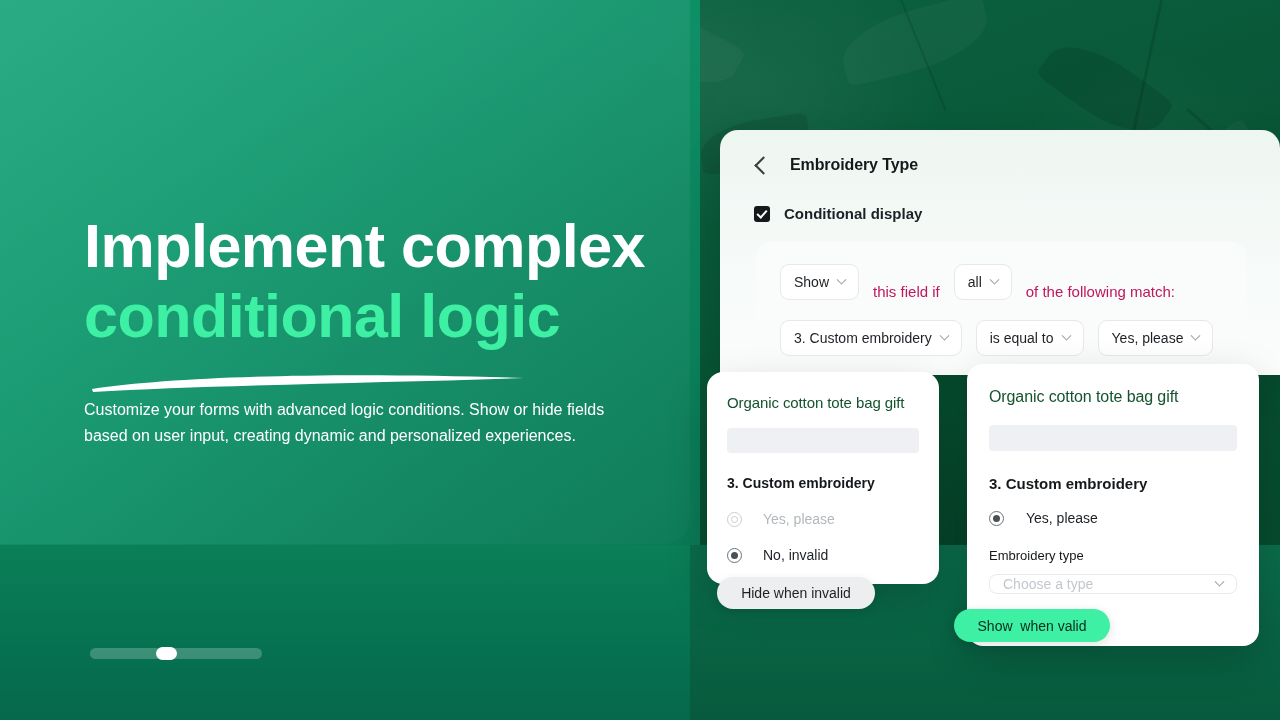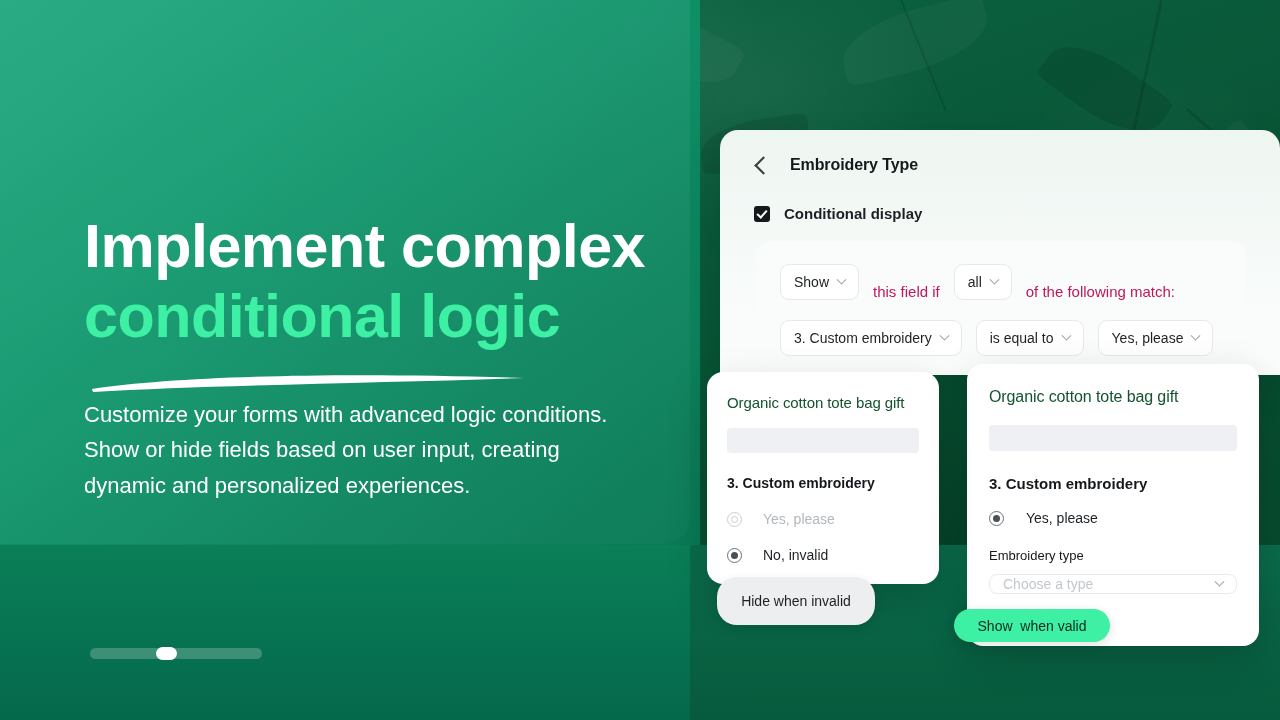--- a/index.html
+++ b/index.html
@@ -91,21 +91,21 @@
   .hero h1 .accent { color: #3df0a3; display: block; }
   .hl-wrap { position: relative; display: block; }
   .underline-svg {
     position: absolute;
     left: 4px; top: 86px;
     width: 440px; height: 26px;
     overflow: visible;
   }
   .hero p {
     margin-top: 46px;
-    font-size: 22px;
+    font-size: 16px;
     line-height: 1.61;
     color: #ffffff;
     font-weight: 400;
     max-width: 530px;
   }
 
   
   .slider {
     position: absolute;
     left: 90px; top: 648px;
@@ -320,21 +320,21 @@
     border-radius: 20px;
     font-size: 14px;
     display: flex;
     align-items: center;
     justify-content: center;
     white-space: pre;
     cursor: pointer;
   }
   .badge-hide {
     left: 717px; top: 577px;
-    width: 158px; height: 48px;
+    width: 158px; height: 32px;
     background: #eceeef;
     color: #1d2125;
     z-index: 5;
     box-shadow: 0 3px 10px rgba(0,0,0,0.10);
   }
   .badge-show {
     left: 954px; top: 609px;
     width: 156px; height: 33px;
     background: #3df0a3;
     color: #0d2b1d;

